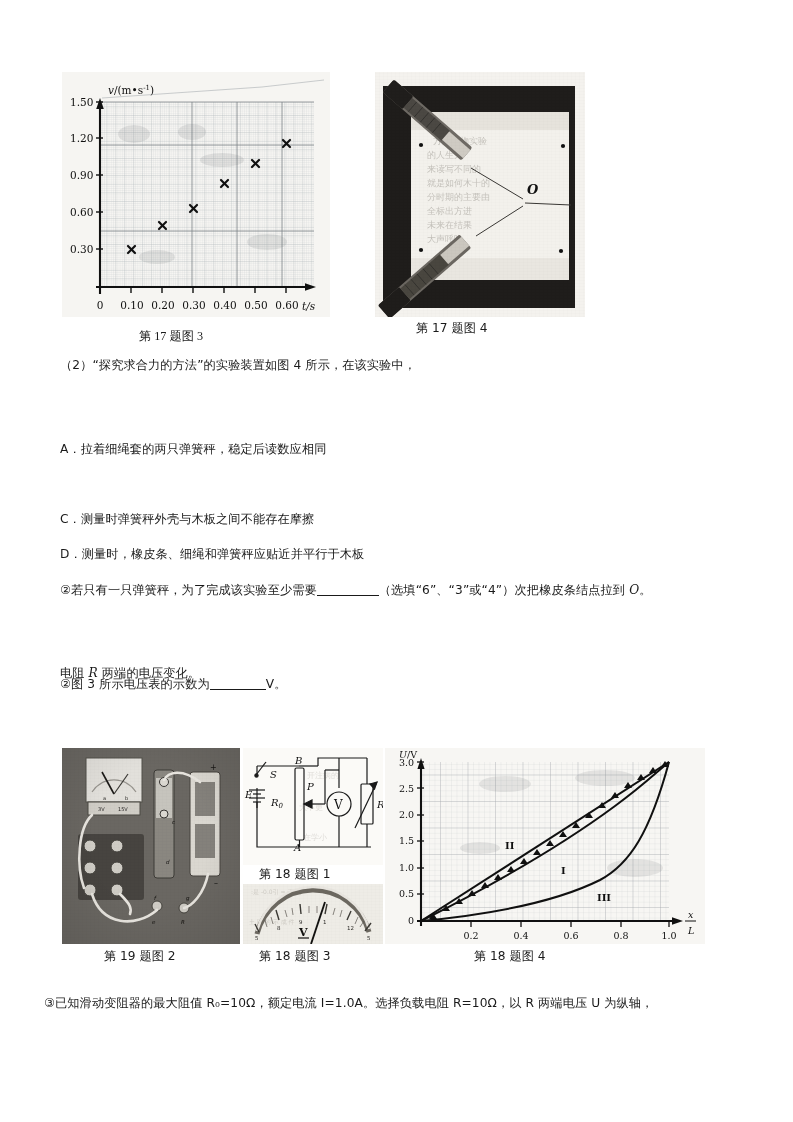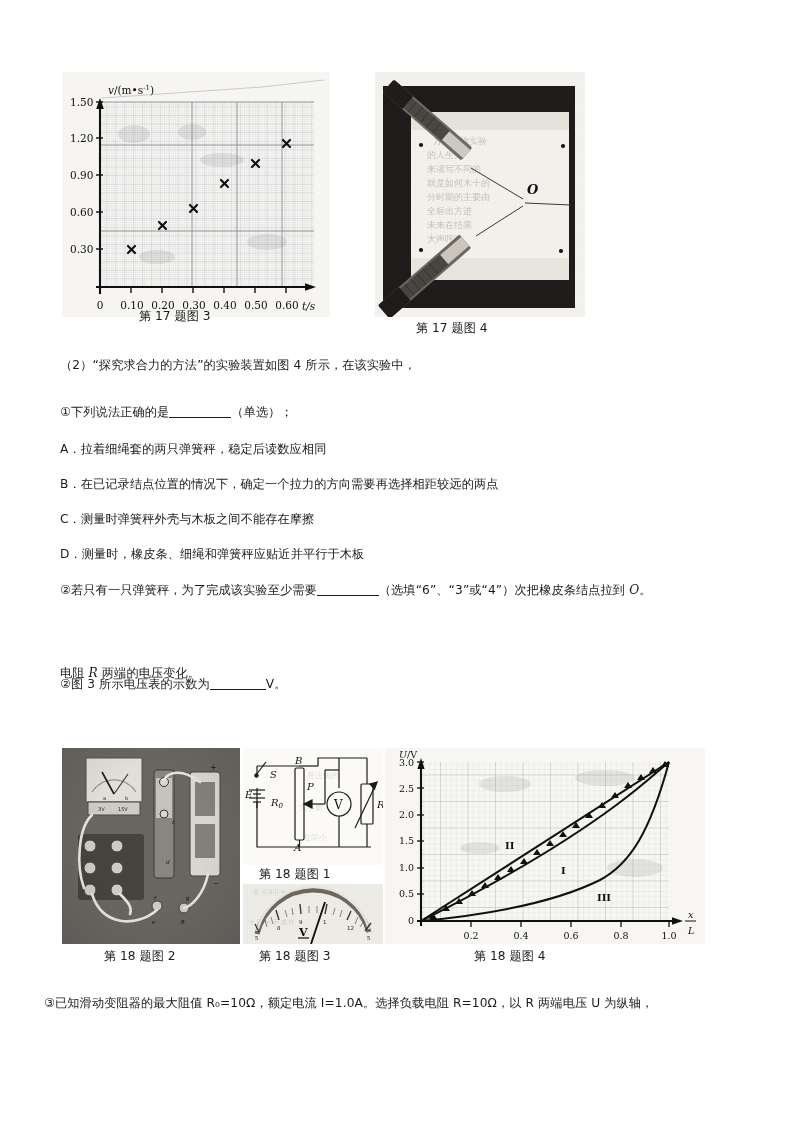--- a/index.html
+++ b/index.html
@@ -249,31 +249,27 @@
             <line x1="34" y1="190" x2="34" y2="204"></line>
           <line x1="42" y1="190" x2="42" y2="204"></line>
             <line x1="50" y1="190" x2="50" y2="204"></line>
           <line x1="58" y1="190" x2="58" y2="204"></line>
         </g>
       </g>
     </svg>
     <div class="noise"></div>
   </div>
 
-  <div class="cap" style="left:139px; top:308px;">第 17 题图 3</div>
+  <div class="cap" style="left:139px; top:328px;font-family:Liberation Serif, serif;">第 17 题图 3</div>
   <div class="cap" style="left:416px; top:320px;">第 17 题图 4</div>
 
   <div class="ptext" style="left:60px; top:357px;">（2）“探究求合力的方法”的实验装置如图 4 所示，在该实验中，</div>
 
-  <div class="ptext" style="left:60px; top:404px;">
-    <span>①下列说法正确的是</span><span class="blank w70"></span><span>（单选）；</span>
-  </div>
 
   <div class="ptext" style="left:60px; top:441px;">A．拉着细绳套的两只弹簧秤，稳定后读数应相同</div>
-  <div class="ptext" style="left:60px; top:476px;">B．在已记录结点位置的情况下，确定一个拉力的方向需要再选择相距较远的两点</div>
   <div class="ptext" style="left:60px; top:511px;">C．测量时弹簧秤外壳与木板之间不能存在摩擦</div>
   <div class="ptext" style="left:60px; top:546px;">D．测量时，橡皮条、细绳和弹簧秤应贴近并平行于木板</div>
 
   <div class="ptext" style="left:60px; top:582px;">
     <span>②若只有一只弹簧秤，为了完成该实验至少需要</span><span class="blank w70"></span><span>（选填“6”、“3”或“4”）次把橡皮条结点拉到 </span><span class="ital">O</span><span>。</span>
   </div>
 
   <div class="ptext" style="left:60px; top:641px;margin-top:24px;">
     <span>电阻 </span><span class="ital">R</span><span> 两端的电压变化。</span>
   </div>
@@ -559,20 +555,20 @@
 
       <g font-family="DejaVu Serif, Liberation Serif, serif" font-size="10" font-weight="bold" fill="#111">
         <text x="120" y="101">II</text>
         <text x="176" y="126">I</text>
         <text x="212" y="153">III</text>
       </g>
       <rect width="320" height="196" fill="#000" opacity=".015"></rect>
     </svg>
   </div>
 
-  <div class="cap" style="left:104px; top:948px;">第 18 题图 2</div>
+  <div class="cap" style="left:104px; top:948px;">第 19 题图 2</div>
   <div class="cap" style="left:259px; top:948px;">第 18 题图 3</div>
   <div class="cap" style="left:474px; top:948px;">第 18 题图 4</div>
   <div class="cap" style="left:259px; top:866px;">第 18 题图 1</div>
 
   <div class="ptext" style="left:44px; top:995px;">③已知滑动变阻器的最大阻值 R₀=10Ω，额定电流 I=1.0A。选择负载电阻 R=10Ω，以 R 两端电压 U 为纵轴，</div>
 
 </div>
 
 </body></html>

